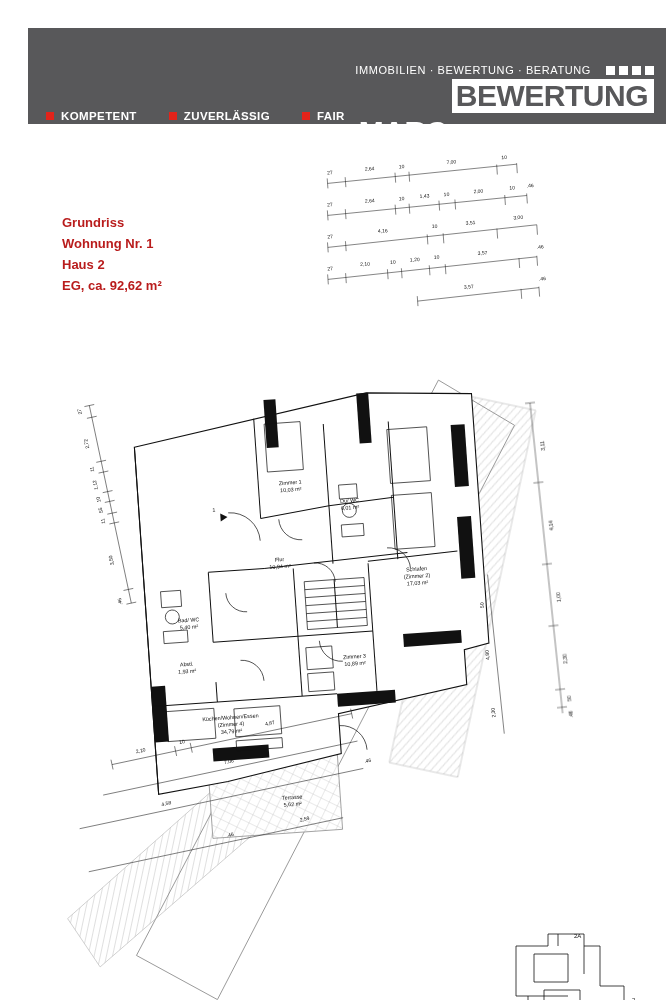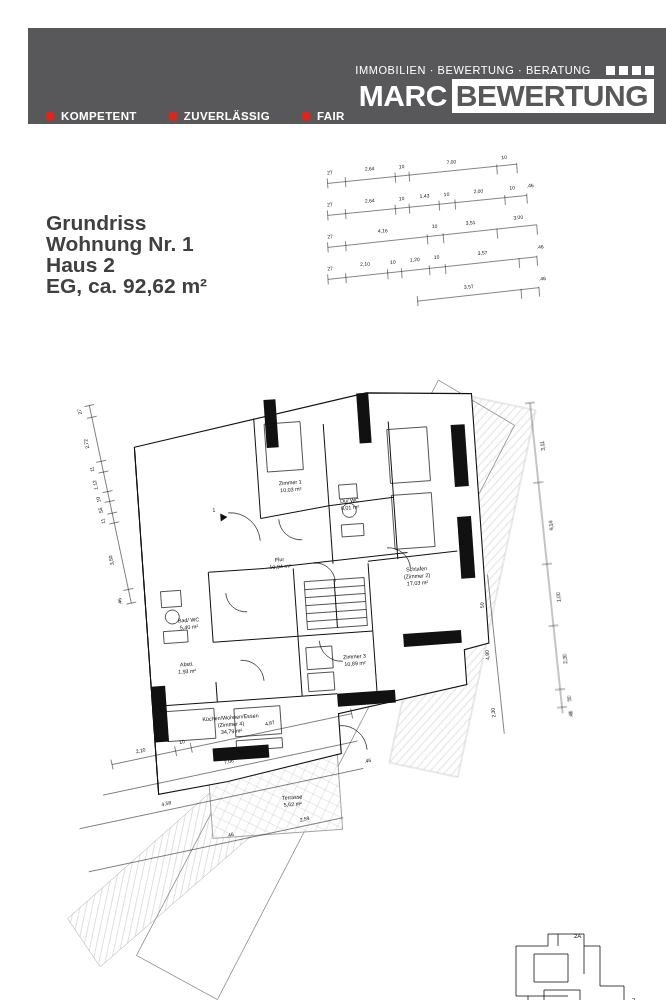--- a/index.html
+++ b/index.html
@@ -90,39 +90,40 @@
     justify-content: flex-end;
     height: 34px;
   }
   .logo-main .marc {
     color: #ffffff;
     font-size: 30px;
     font-weight: bold;
     letter-spacing: -0.5px;
     line-height: 34px;
     padding-right: 5px;
+    margin-top: 36px;
   }
   .logo-main .schlimgen {
     background: #ffffff;
     color: #58585a;
     font-size: 30px;
     font-weight: bold;
     letter-spacing: -0.5px;
     line-height: 34px;
     padding: 0 6px 0 4px;
   }
   
   .title {
     position: absolute;
-    left: 32px;
+    left: 48px;
     top: 198px;
-    font-size: 21px;
+    font-size: 13px;
     font-weight: bold;
     line-height: 21px;
-    color: #404040;
+    color: #b91c1c;
     white-space: pre-line;
   }
   
   .drawing {
     position: absolute;
     left: 14px; top: 120px;
     width: 638px; height: 866px;
   }
   .drawing svg { display: block; }
   .label-txt {

